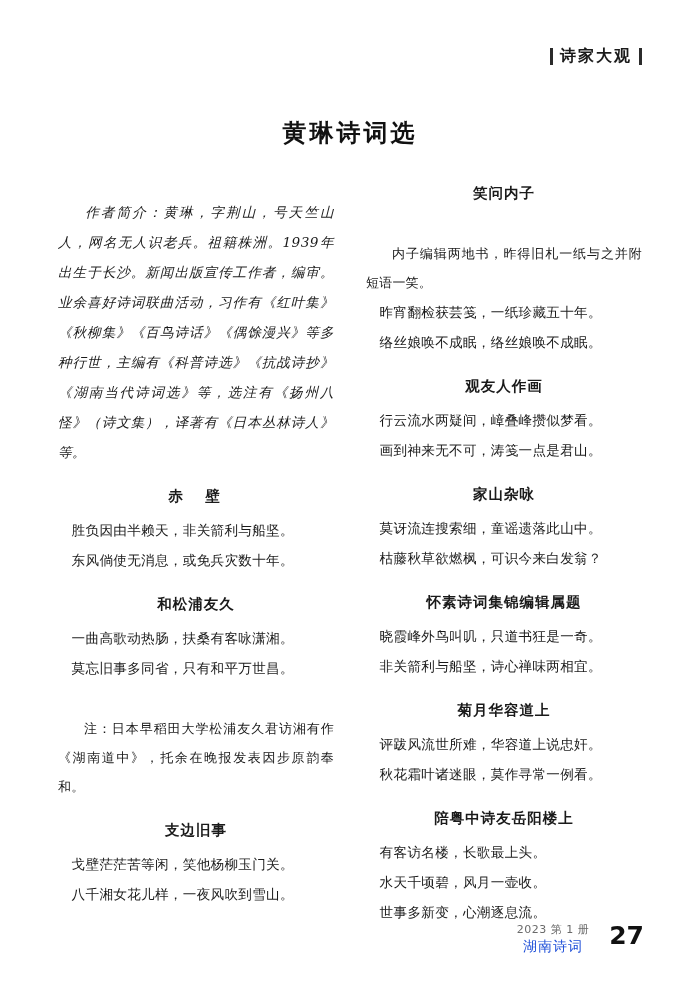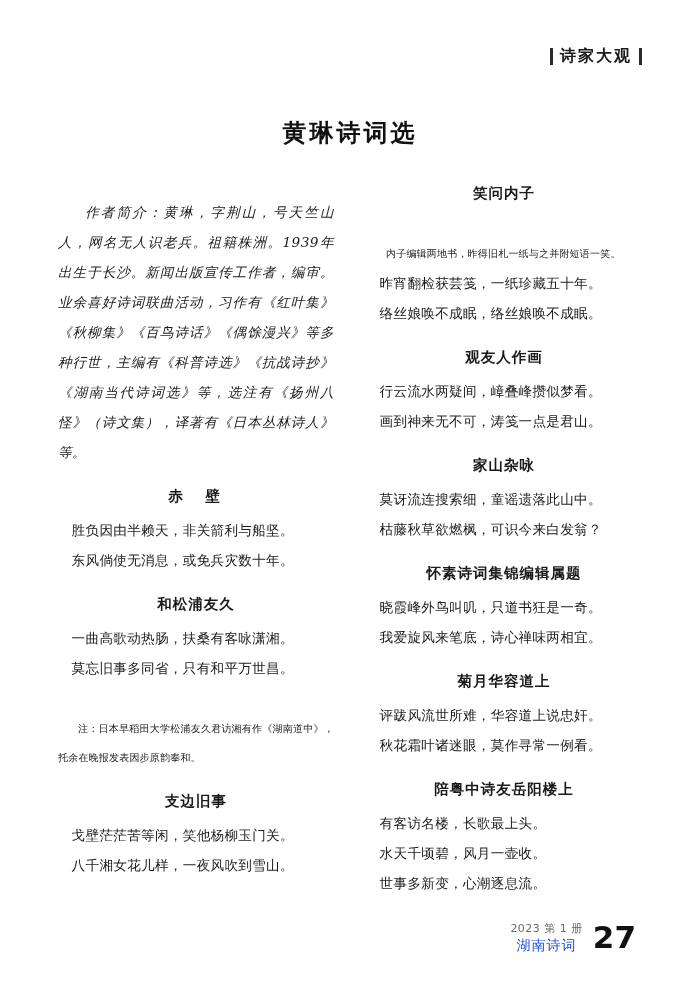--- a/index.html
+++ b/index.html
@@ -98,57 +98,57 @@
   .poem-title.wide {
     letter-spacing: 4px;
   }
   .line {
     font-size: 13.6px;
     line-height: 30px;
     letter-spacing: 0.3px;
     text-indent: 1em;
   }
   .note {
-    font-size: 10px;
+    font-size: 13px;
     line-height: 29px;
     text-indent: 2em;
     letter-spacing: 0.2px;
     text-align: justify;
     margin-top: 31px;
   }
 
   
   .footer {
     position: absolute;
     bottom: 34px;
-    right: 64px;
+    right: 56px;
     display: flex;
     align-items: flex-start;
-    gap: 10px;
+    gap: 20px;
   }
   .footer-left {
     text-align: center;
     line-height: 1.25;
   }
   .footer-issue {
     font-family: "DejaVu Sans", "Liberation Sans", sans-serif;
     font-size: 11px;
     color: #6a6a6a;
     letter-spacing: 0.5px;
   }
   .footer-mag {
     font-size: 14px;
     color: #1d4ed8;
     font-family: "DejaVu Serif", "Liberation Serif", serif;
     letter-spacing: 1px;
     margin-top: 1px;
   }
   .footer-page {
     font-family: "DejaVu Sans", "Liberation Sans", sans-serif;
-    font-size: 31px;
+    font-size: 25px;
     font-weight: bold;
     color: #111;
     line-height: 1;
     padding-bottom: 2px;
   }
 </style>
 </head>
 <body>
 
 <div class="page">
@@ -206,21 +206,21 @@
 
       <div class="poem">
         <div class="poem-title">家山杂咏</div>
         <div class="line">莫讶流连搜索细，童谣遗落此山中。</div>
         <div class="line">枯藤秋草欲燃枫，可识今来白发翁？</div>
       </div>
 
       <div class="poem">
         <div class="poem-title">怀素诗词集锦编辑属题</div>
         <div class="line">晓霞峰外鸟叫叽，只道书狂是一奇。</div>
-        <div class="line">我爱旋风来笔底，诗心禅味两相宜。</div>
+        <div class="line">非关箭利与船坚，诗心禅味两相宜。</div>
       </div>
 
       <div class="poem">
         <div class="poem-title">菊月华容道上</div>
         <div class="line">评跋风流世所难，华容道上说忠奸。</div>
         <div class="line">秋花霜叶诸迷眼，莫作寻常一例看。</div>
       </div>
 
       <div class="poem">
         <div class="poem-title">陪粤中诗友岳阳楼上</div>

